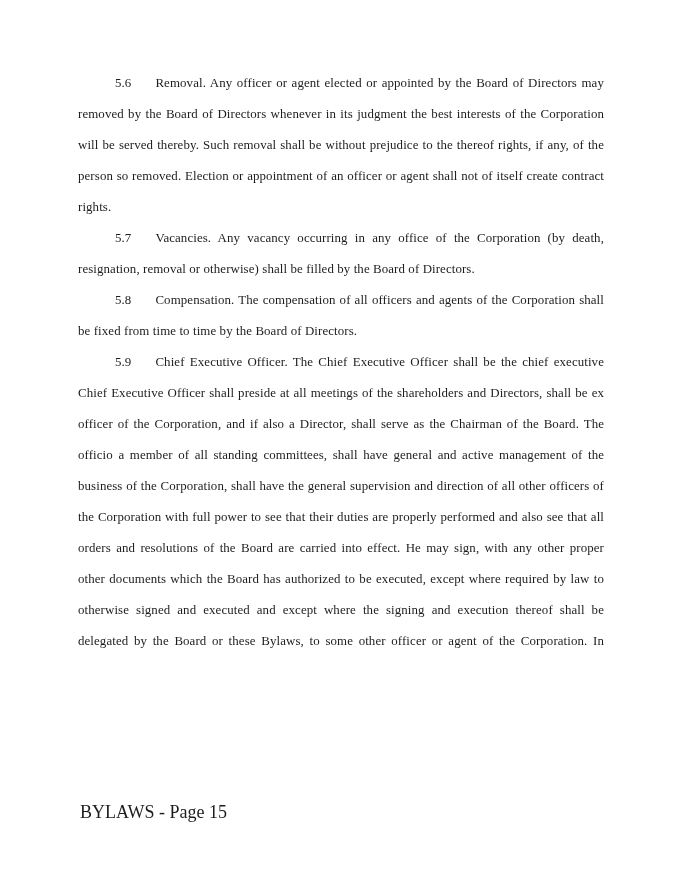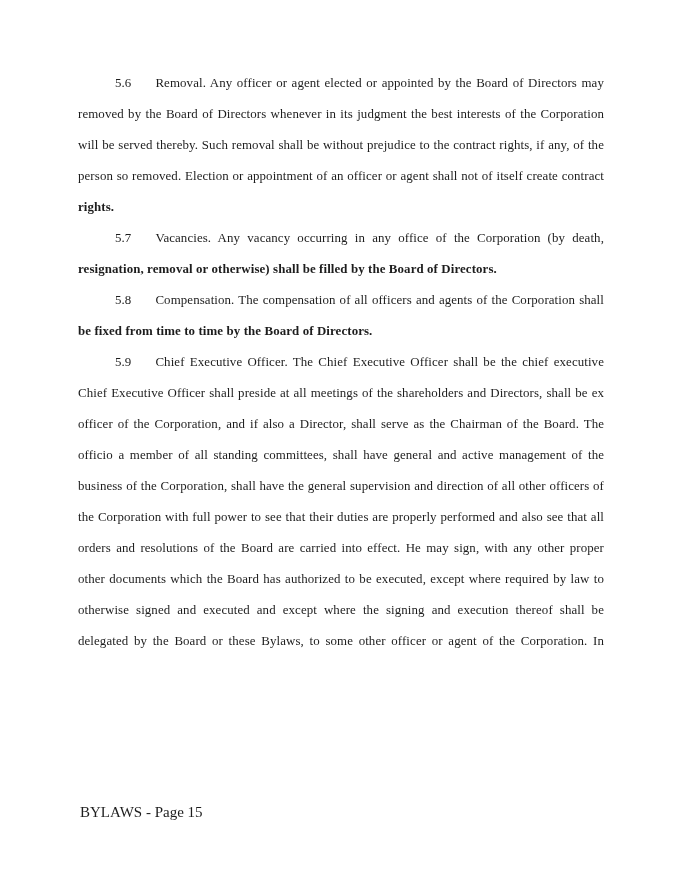--- a/index.html
+++ b/index.html
@@ -26,51 +26,50 @@
   .line {
     line-height: 31px;
     height: 31px;
     overflow: hidden;
     text-align: justify;
     text-align-last: justify;
     letter-spacing: 0.1px;
   }
   .line.last {
     text-align-last: left;
-    font-weight: bold;
   }
   .line.first {
     text-indent: 37px;
   }
   .gap {
     display: inline-block;
     width: 24px;
     text-indent: 0;
   }
   .heading {
     text-underline-offset: 2px;
   }
   .footer {
     position: absolute;
     left: 80px;
     top: 804px;
-    font-size: 15px;
+    font-size: 18px;
     line-height: 16px;
     color: #1d1d1d;
   }
 </style>
 </head>
 <body>
 
 <div class="page">
   <div class="content">
       <div class="section">
         <div class="line first"><span class="num">5.6</span><span class="gap"></span><span class="heading">Removal</span><span>.  Any officer or agent elected or appointed by the Board of Directors may be</span></div>
         <div class="line">removed by the Board of Directors whenever in its judgment the best interests of the Corporation</div>
-        <div class="line">will be served thereby.  Such removal shall be without prejudice to the contract rights, if any, of the</div>
+        <div class="line">will be served thereby.  Such removal shall be without prejudice to the thereof rights, if any, of the</div>
         <div class="line">person so removed.  Election or appointment of an officer or agent shall not of itself create contract</div>
         <div class="line last">rights.</div>
       </div>
       <div class="section">
         <div class="line first"><span class="num">5.7</span><span class="gap"></span><span class="heading">Vacancies</span><span>.  Any vacancy occurring in any office of the Corporation (by death,</span></div>
         <div class="line last">resignation, removal or otherwise) shall be filled by the Board of Directors.</div>
       </div>
       <div class="section">
         <div class="line first"><span class="num">5.8</span><span class="gap"></span><span class="heading">Compensation</span><span>.  The compensation of all officers and agents of the Corporation shall</span></div>
         <div class="line last">be fixed from time to time by the Board of Directors.</div>

